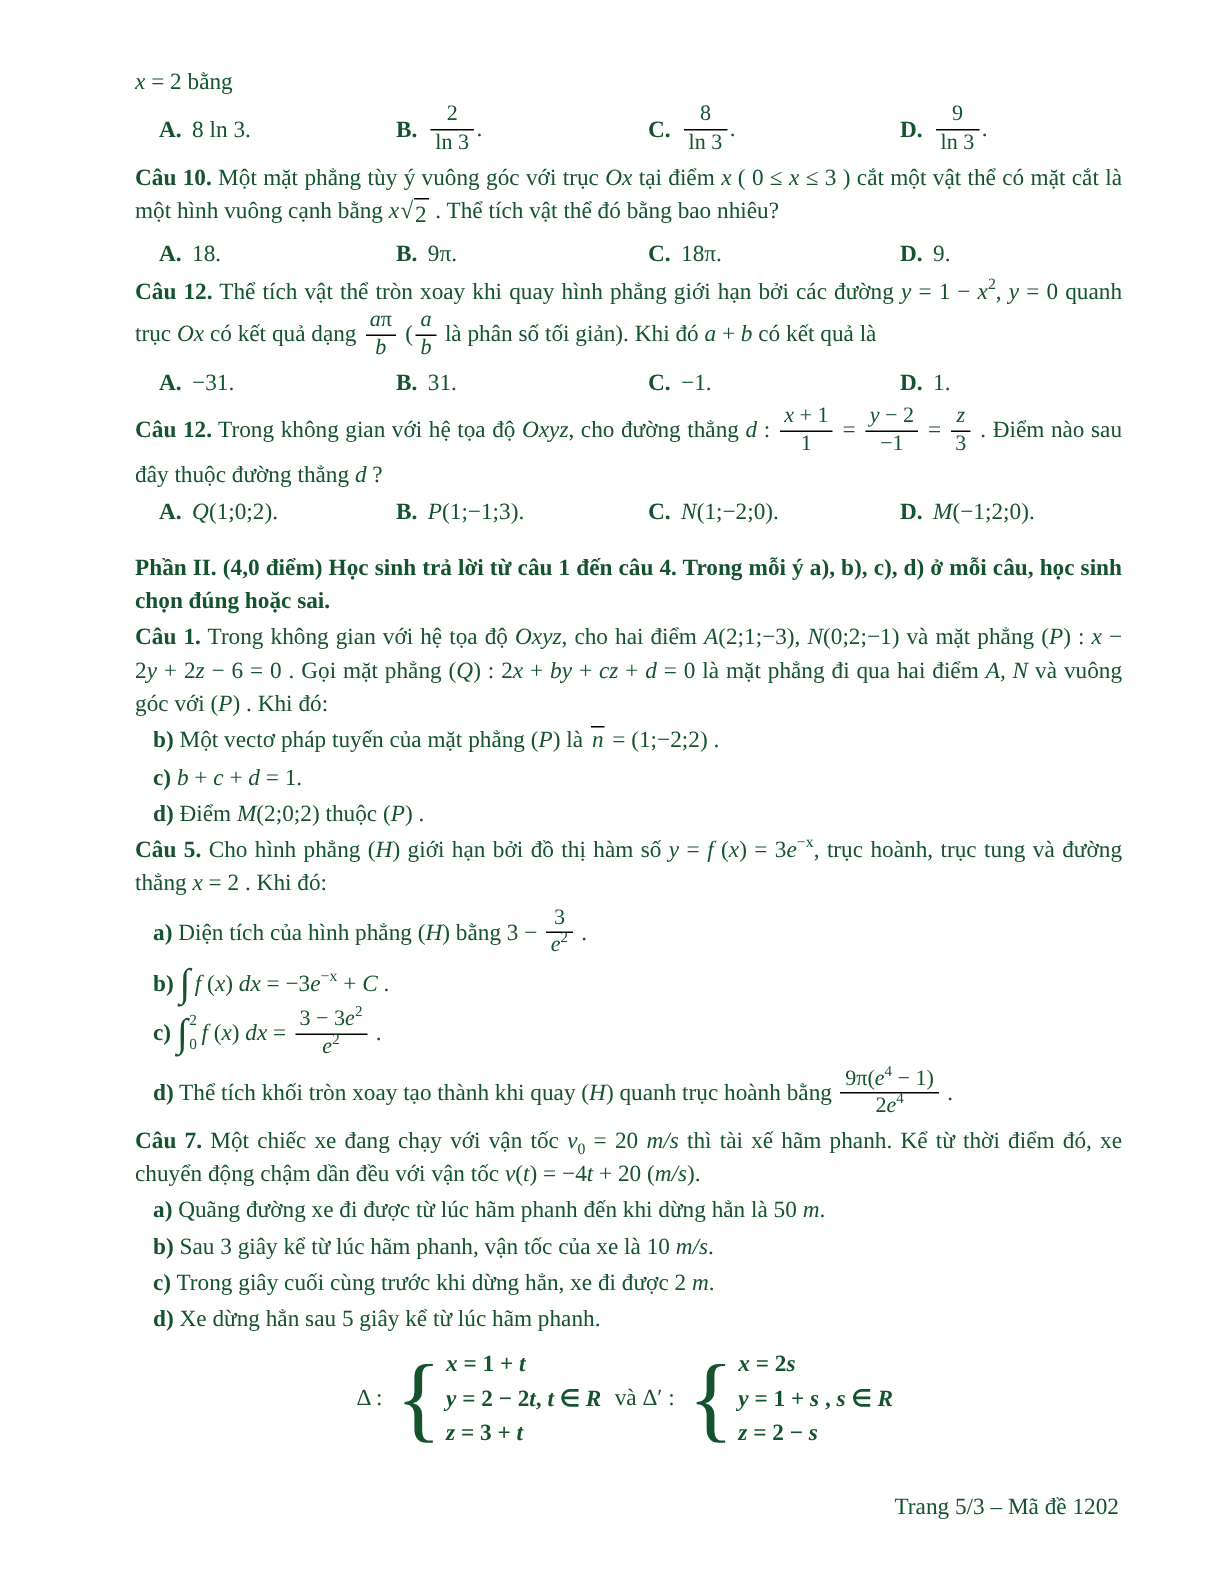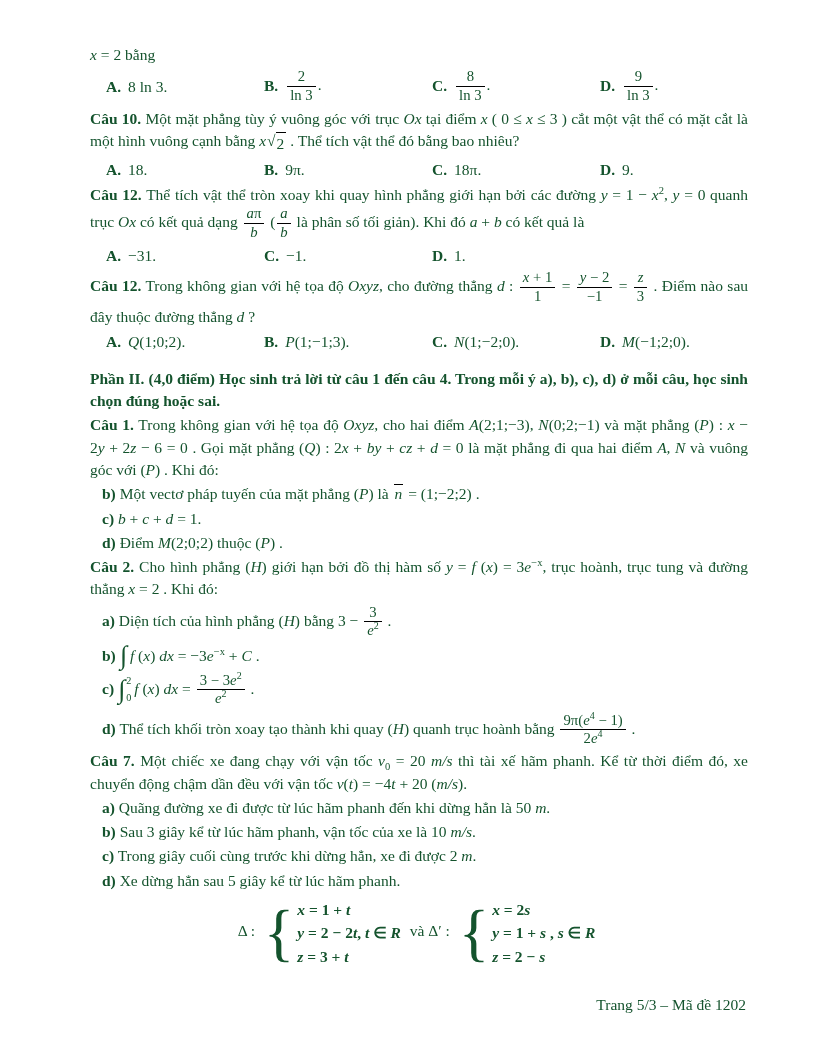--- a/index.html
+++ b/index.html
@@ -83,20 +83,21 @@
       </div>
       <div class="blk p"><b class="seg-bold">Câu 12.</b> Thể tích vật thể tròn xoay khi quay hình phẳng giới hạn bởi các đường  <i class="seg-italic">y</i> = 1 − <i class="seg-italic">x</i><sup class="seg-sup">2</sup>,  <i class="seg-italic">y</i> = 0  quanh trục <i class="seg-italic">Ox</i>  có kết quả dạng <span class="frac">
           <span class="num"><i class="seg-italic">a</i>π</span>
           <span class="den"><i class="seg-italic">b</i></span>
         </span> (<span class="frac">
           <span class="num"><i class="seg-italic">a</i></span>
           <span class="den"><i class="seg-italic">b</i></span>
         </span> là phân số tối giản). Khi đó <i class="seg-italic">a</i> + <i class="seg-italic">b</i>  có kết quả là</div>
       <div class="answers">
         <span class="opt"><span class="opt-label">A.</span>−31.</span>
+        <span class="opt"><span class="opt-label">B.</span>31.</span>
         <span class="opt"><span class="opt-label">C.</span>−1.</span>
         <span class="opt"><span class="opt-label">D.</span>1.</span>
       </div>
       <div class="blk p"><b class="seg-bold">Câu 12.</b> Trong không gian với hệ tọa độ <i class="seg-italic">Oxyz</i>,  cho đường thẳng  <i class="seg-italic">d</i> : <span class="frac">
           <span class="num"><i class="seg-italic">x</i> + 1</span>
           <span class="den">1</span>
         </span> = <span class="frac">
           <span class="num"><i class="seg-italic">y</i> − 2</span>
           <span class="den">−1</span>
         </span> = <span class="frac">
@@ -107,21 +108,21 @@
         <span class="opt"><span class="opt-label">A.</span><i class="seg-italic">Q</i>(1;0;2).</span>
         <span class="opt"><span class="opt-label">B.</span><i class="seg-italic">P</i>(1;−1;3).</span>
         <span class="opt"><span class="opt-label">C.</span><i class="seg-italic">N</i>(1;−2;0).</span>
         <span class="opt"><span class="opt-label">D.</span><i class="seg-italic">M</i>(−1;2;0).</span>
       </div>
       <div class="blk p" style="margin-top: 14px;"><b class="seg-bold">Phần II. (4,0 điểm) Học sinh trả lời từ câu 1 đến câu 4. Trong mỗi ý a), b), c), d) ở mỗi câu, học sinh chọn đúng hoặc sai.</b></div>
       <div class="blk p"><b class="seg-bold">Câu 1.</b> Trong không gian với hệ tọa độ <i class="seg-italic">Oxyz</i>,  cho hai điểm  <i class="seg-italic">A</i>(2;1;−3), <i class="seg-italic">N</i>(0;2;−1)  và mặt phẳng (<i class="seg-italic">P</i>) : <i class="seg-italic">x</i> − 2<i class="seg-italic">y</i> + 2<i class="seg-italic">z</i> − 6 = 0 . Gọi mặt phẳng (<i class="seg-italic">Q</i>) : 2<i class="seg-italic">x</i> + <i class="seg-italic">by</i> + <i class="seg-italic">cz</i> + <i class="seg-italic">d</i> = 0  là mặt phẳng đi qua hai điểm <i class="seg-italic">A, N</i> và vuông góc với (<i class="seg-italic">P</i>) . Khi đó:</div>
       <div class="blk stmt"><b class="seg-bold">b)</b> Một vectơ pháp tuyến của mặt phẳng (<i class="seg-italic">P</i>) là <span class="vec">n</span> = (1;−2;2) .</div>
       <div class="blk stmt"><b class="seg-bold">c)</b> <i class="seg-italic">b</i> + <i class="seg-italic">c</i> + <i class="seg-italic">d</i> = 1.</div>
       <div class="blk stmt"><b class="seg-bold">d)</b> Điểm <i class="seg-italic">M</i>(2;0;2) thuộc (<i class="seg-italic">P</i>) .</div>
-      <div class="blk p"><b class="seg-bold">Câu 2.</b> Cho hình phẳng (<i class="seg-italic">H</i>)  giới hạn bởi đồ thị hàm số  <i class="seg-italic">y</i> = <i class="seg-italic">f</i> (<i class="seg-italic">x</i>) = 3<i class="seg-italic">e</i><sup class="seg-sup">−x</sup>, trục hoành, trục tung và đường thẳng <i class="seg-italic">x</i> = 2 . Khi đó:</div>
+      <div class="blk p"><b class="seg-bold">Câu 5.</b> Cho hình phẳng (<i class="seg-italic">H</i>)  giới hạn bởi đồ thị hàm số  <i class="seg-italic">y</i> = <i class="seg-italic">f</i> (<i class="seg-italic">x</i>) = 3<i class="seg-italic">e</i><sup class="seg-sup">−x</sup>, trục hoành, trục tung và đường thẳng <i class="seg-italic">x</i> = 2 . Khi đó:</div>
       <div class="blk stmt" style="margin-top: 4px;"><b class="seg-bold">a)</b> Diện tích của hình phẳng (<i class="seg-italic">H</i>)  bằng  3 − <span class="frac">
           <span class="num">3</span>
           <span class="den"><i class="seg-italic">e</i><sup class="seg-sup">2</sup></span>
         </span> .</div>
       <div class="blk stmt" style="margin-top: 4px;"><b class="seg-bold">b)</b> <span class="intwrap">
           <span class="int-sign">∫</span>
         </span><i class="seg-italic">f</i> (<i class="seg-italic">x</i>) <i class="seg-italic">dx</i> = −3<i class="seg-italic">e</i><sup class="seg-sup">−x</sup> + <i class="seg-italic">C</i> .</div>
       <div class="blk stmt" style="margin-top: 4px;"><b class="seg-bold">c)</b> <span class="intwrap">
           <span class="int-sign">∫</span>
           <span class="int-lims">

